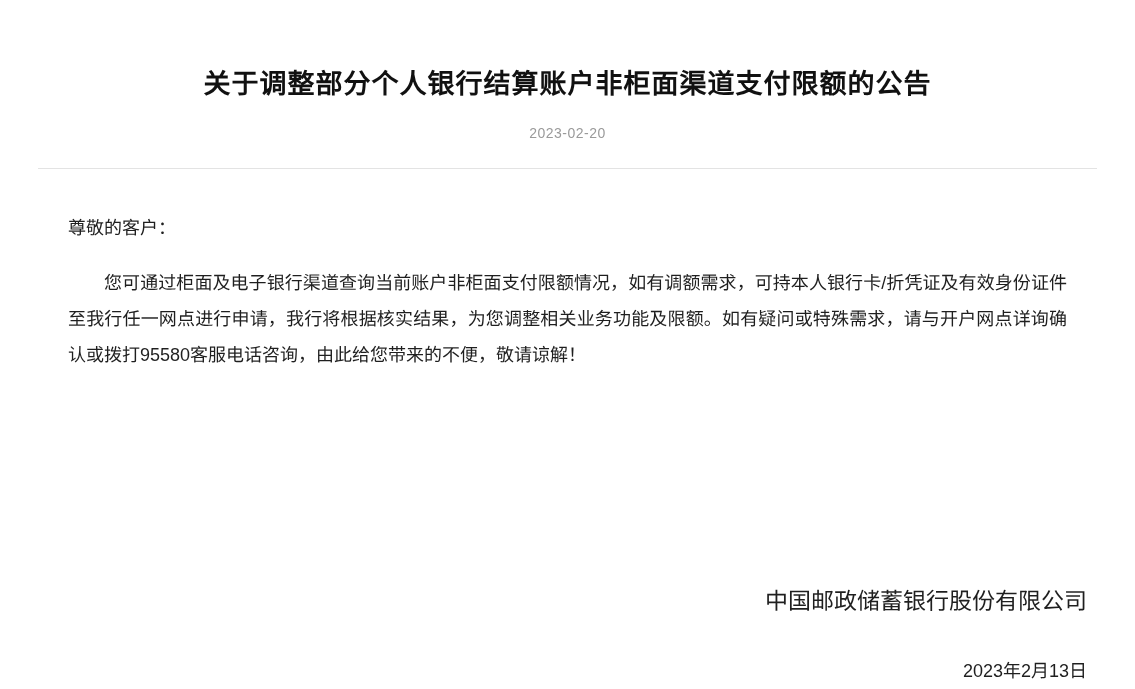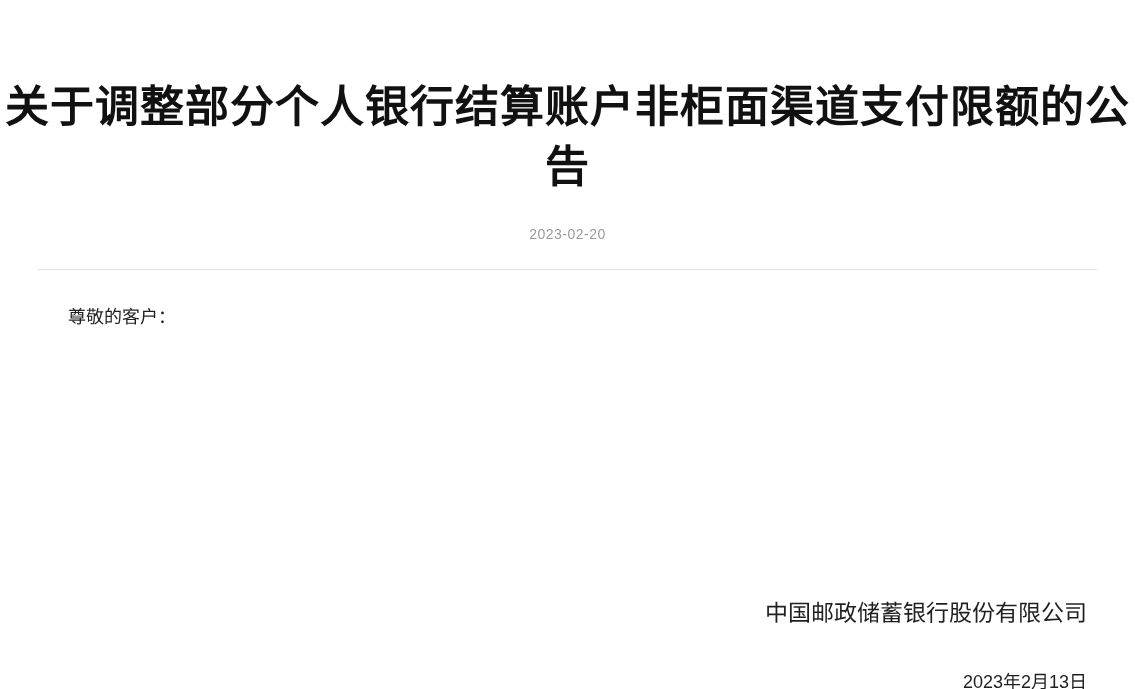--- a/index.html
+++ b/index.html
@@ -17,21 +17,21 @@
   }
   .page {
     width: 1135px;
     height: 689px;
     box-sizing: border-box;
     position: relative;
     background: #ffffff;
   }
   .title {
     text-align: center;
-    font-size: 44px;
+    font-size: 27px;
     font-weight: 700;
     letter-spacing: 1px;
     color: #111111;
     padding-top: 48px;
     line-height: 1.35;
   }
   .date-sub {
     text-align: center;
     font-size: 14px;
     color: #9a9a9a;
@@ -42,21 +42,21 @@
     height: 1px;
     background: #e3e3e3;
     margin: 27px 38px 0 38px;
   }
   .body-area {
     padding: 0 68px;
   }
   .salutation {
     font-size: 18px;
     color: #1f1f1f;
-    margin-top: 32px;
+    margin-top: 44px;
     line-height: 1.7;
     font-family: Liberation Serif, serif;
   }
   .para {
     font-size: 18px;
     color: #1f1f1f;
     line-height: 2.0;
     text-align: justify;
     text-justify: inter-ideograph;
     margin-top: 22px;
@@ -89,20 +89,21 @@
 
   <div class="date-sub">2023-02-20</div>
 
   <div class="divider"></div>
 
   <div class="body-area">
 
     <div class="salutation">尊敬的客户：</div>
 
 
+    <p class="para">您可通过柜面及电子银行渠道查询当前账户非柜面支付限额情况，如有调额需求，可持本人银行卡/折凭证及有效身份证件至我行任一网点进行申请，我行将根据核实结果，为您调整相关业务功能及限额。如有疑问或特殊需求，请与开户网点详询确认或拨打95580客服电话咨询，由此给您带来的不便，敬请谅解！</p>
 
   </div>
 
   <div class="signature-block">
     <div class="sign-company">中国邮政储蓄银行股份有限公司</div>
     <div class="sign-date">2023年2月13日</div>
   </div>
 
 </div>
 

